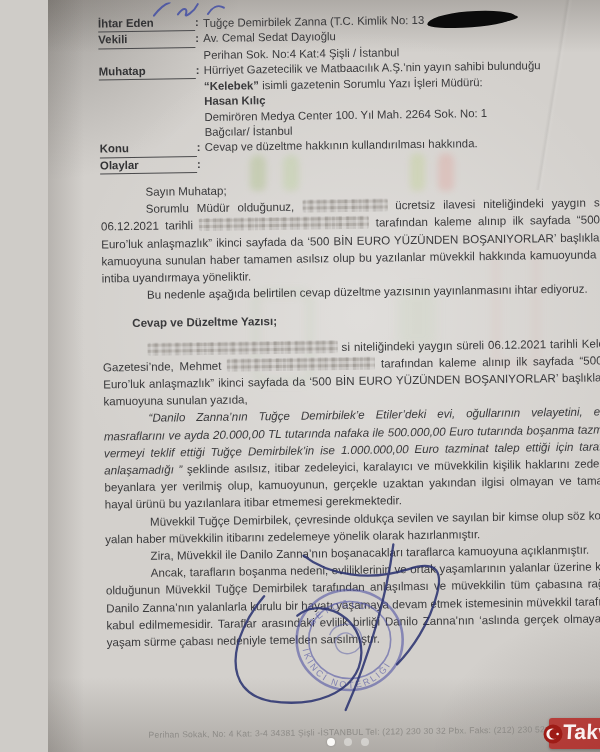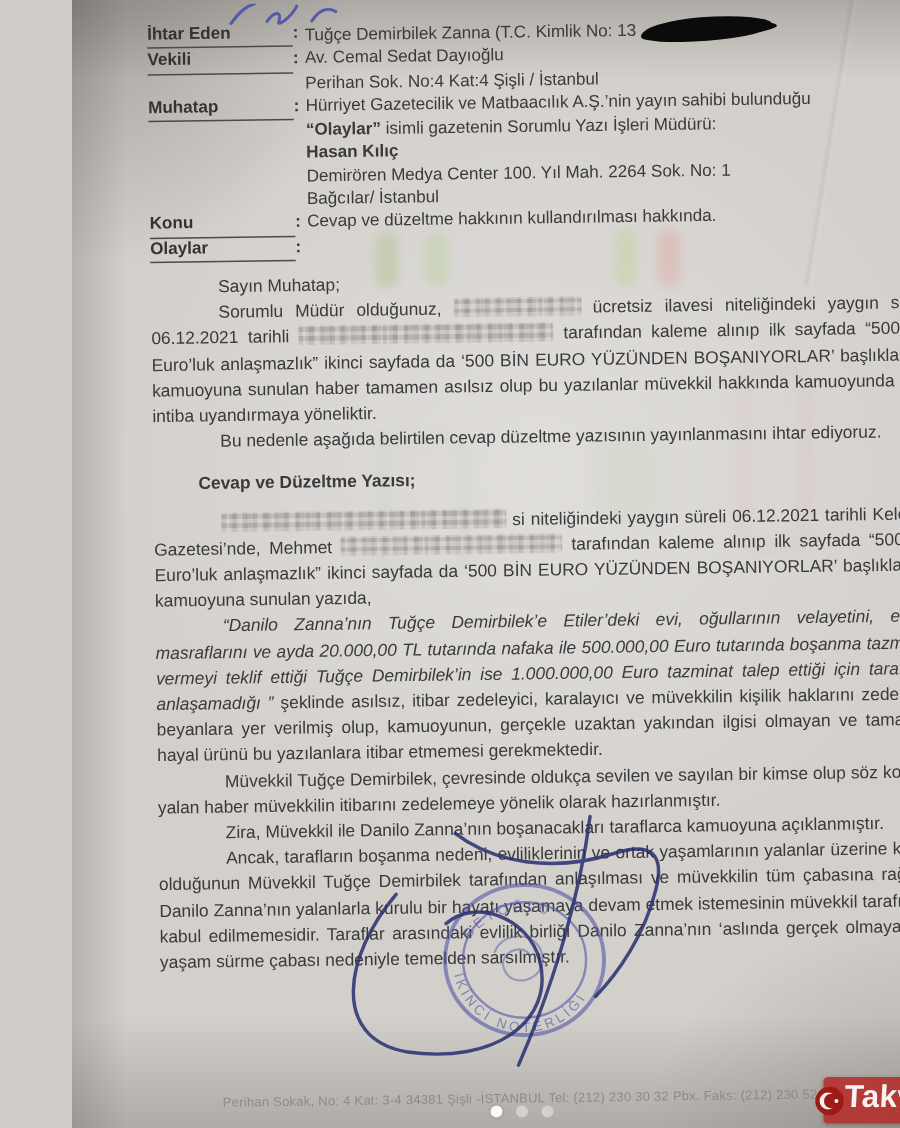--- a/index.html
+++ b/index.html
@@ -118,21 +118,21 @@
         <span class="hval">Perihan Sok. No:4 Kat:4 Şişli / İstanbul</span>
       </div>
       <div class="hrow">
         <span class="hlbl">Muhatap</span>
         <span class="hcolon">:</span>
         <span class="hval">Hürriyet  Gazetecilik ve Matbaacılık  A.Ş.’nin yayın sahibi bulunduğu</span>
       </div>
       <div class="hrow">
         <span class="hlbl empty"></span>
         <span class="hcolon"></span>
-        <span class="hval"><span class="bold">“Olaylar”</span><span> isimli gazetenin Sorumlu Yazı İşleri Müdürü:</span></span>
+        <span class="hval"><span class="bold">“Kelebek”</span><span> isimli gazetenin Sorumlu Yazı İşleri Müdürü:</span></span>
       </div>
       <div class="hrow">
         <span class="hlbl empty"></span>
         <span class="hcolon"></span>
         <span class="hval bold">Hasan Kılıç</span>
       </div>
       <div class="hrow">
         <span class="hlbl empty"></span>
         <span class="hcolon"></span>
         <span class="hval">Demirören Medya Center 100. Yıl Mah.  2264 Sok. No: 1</span>

